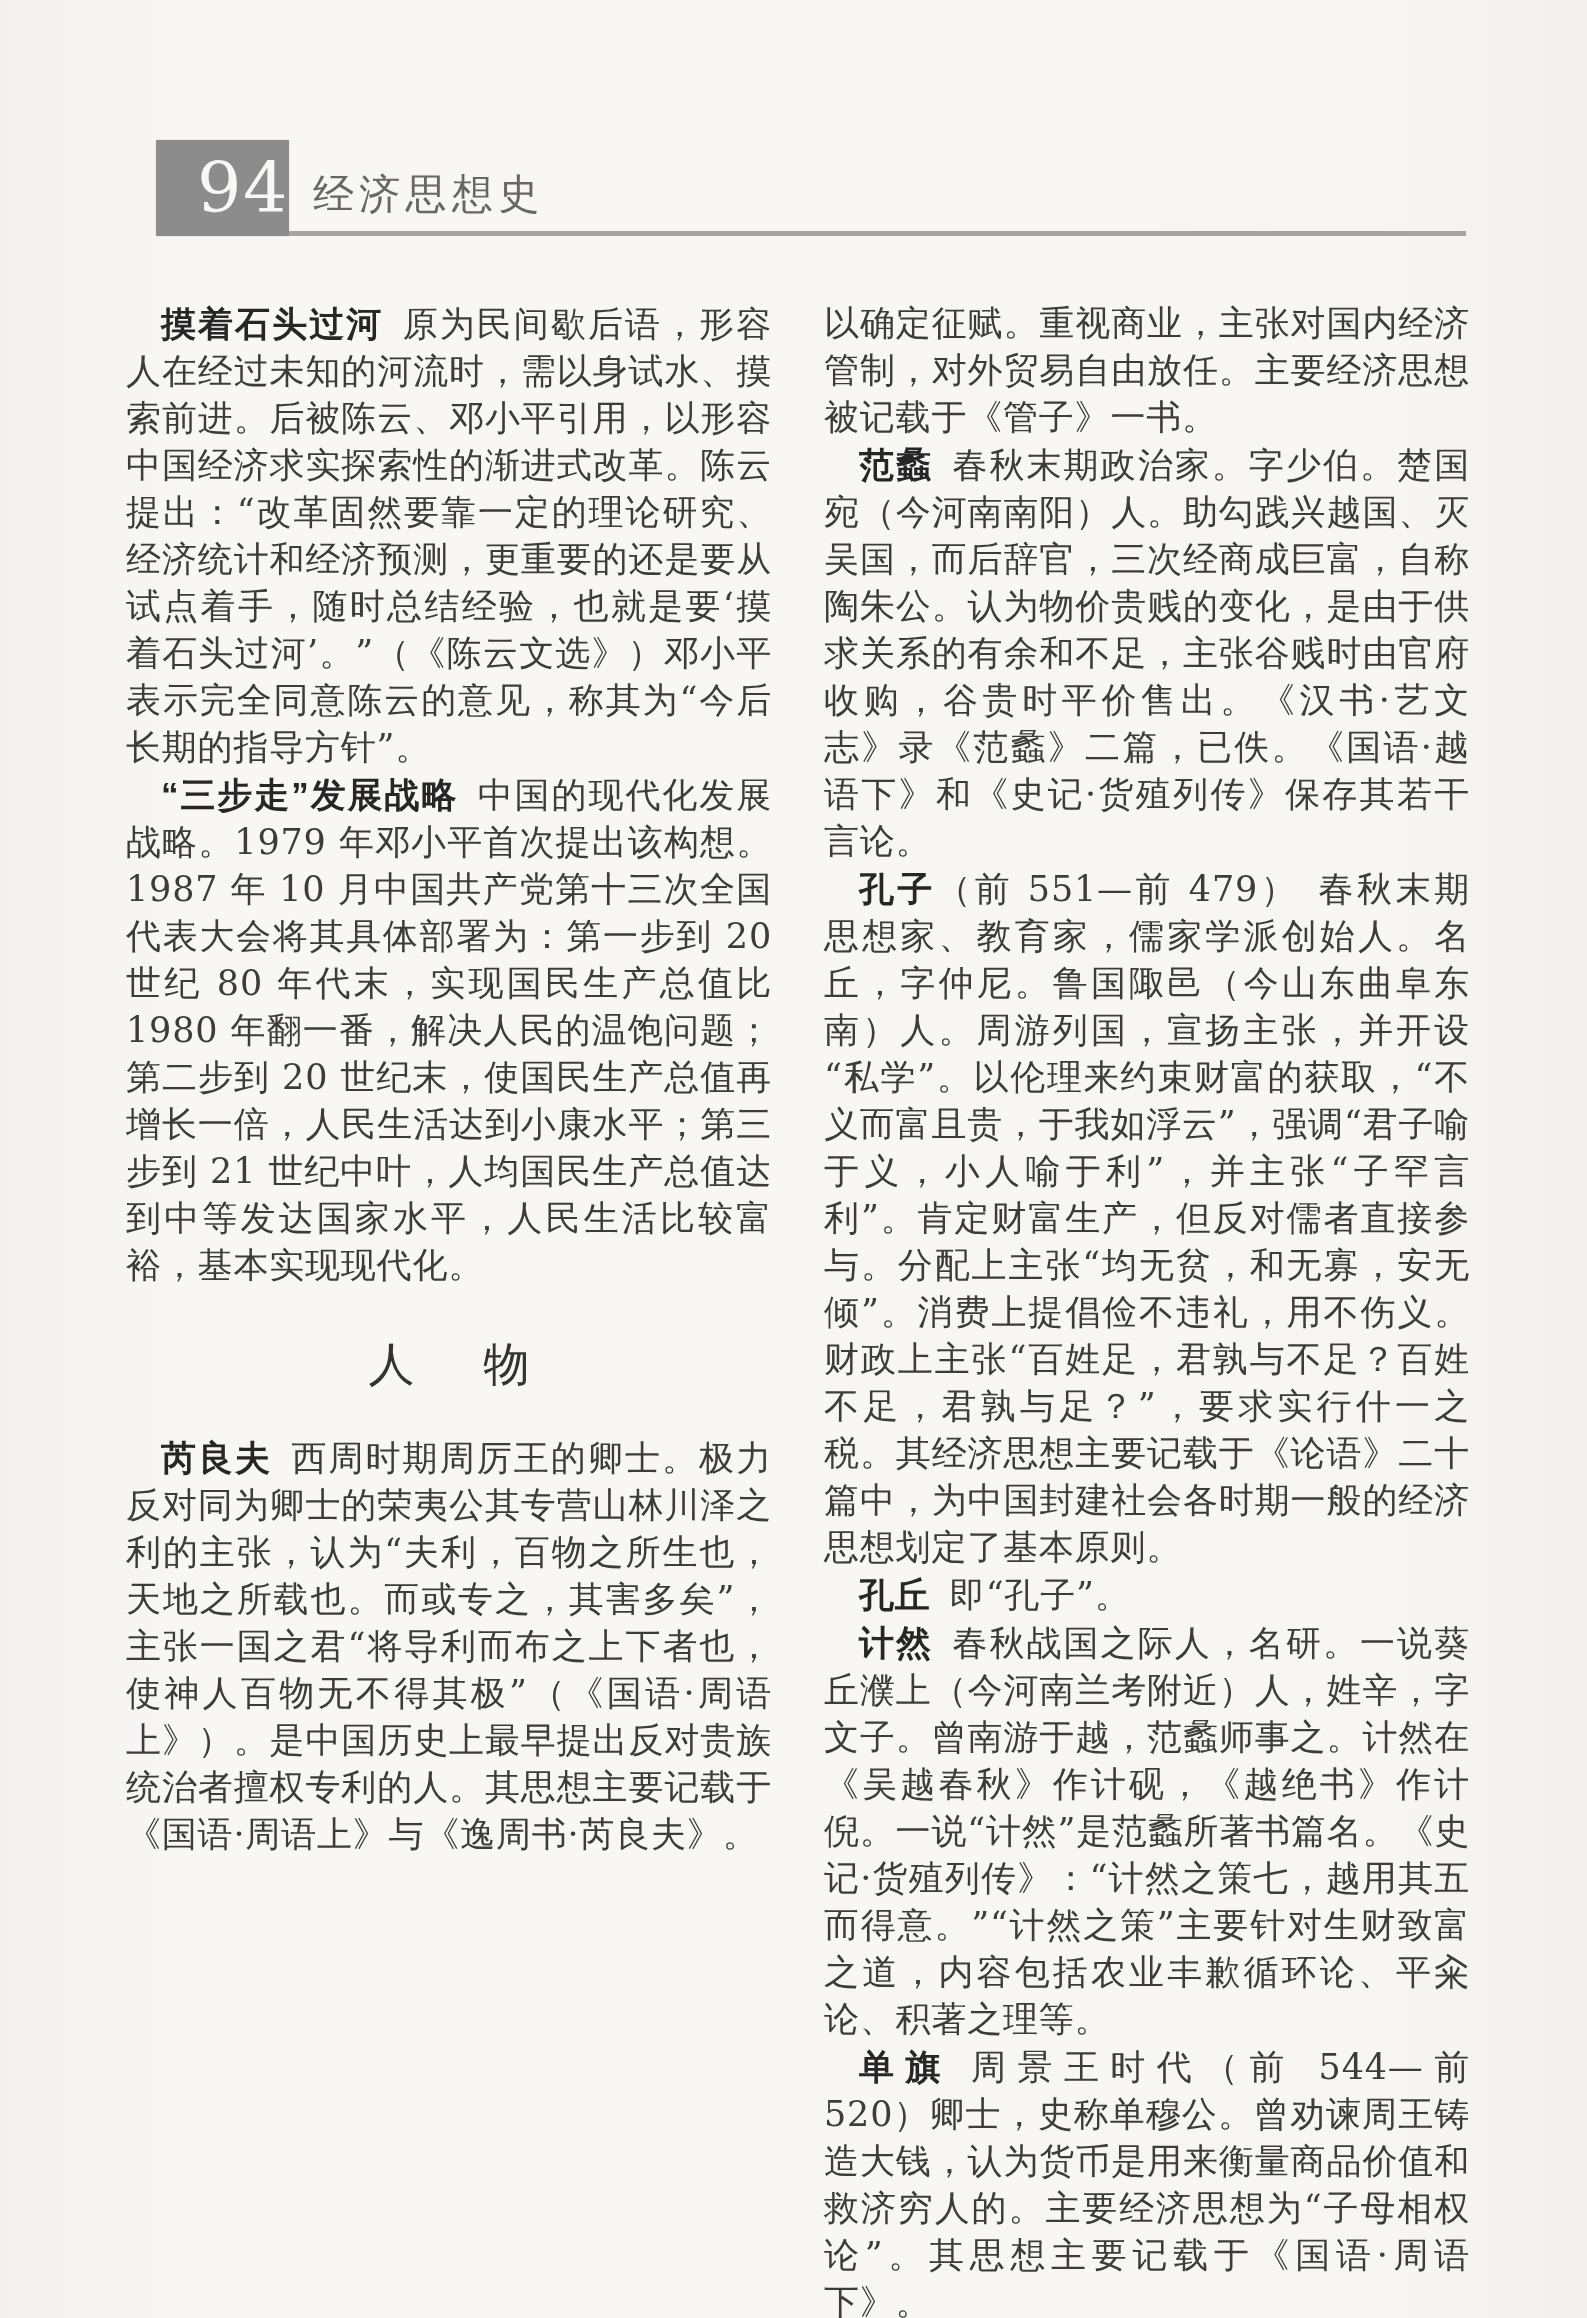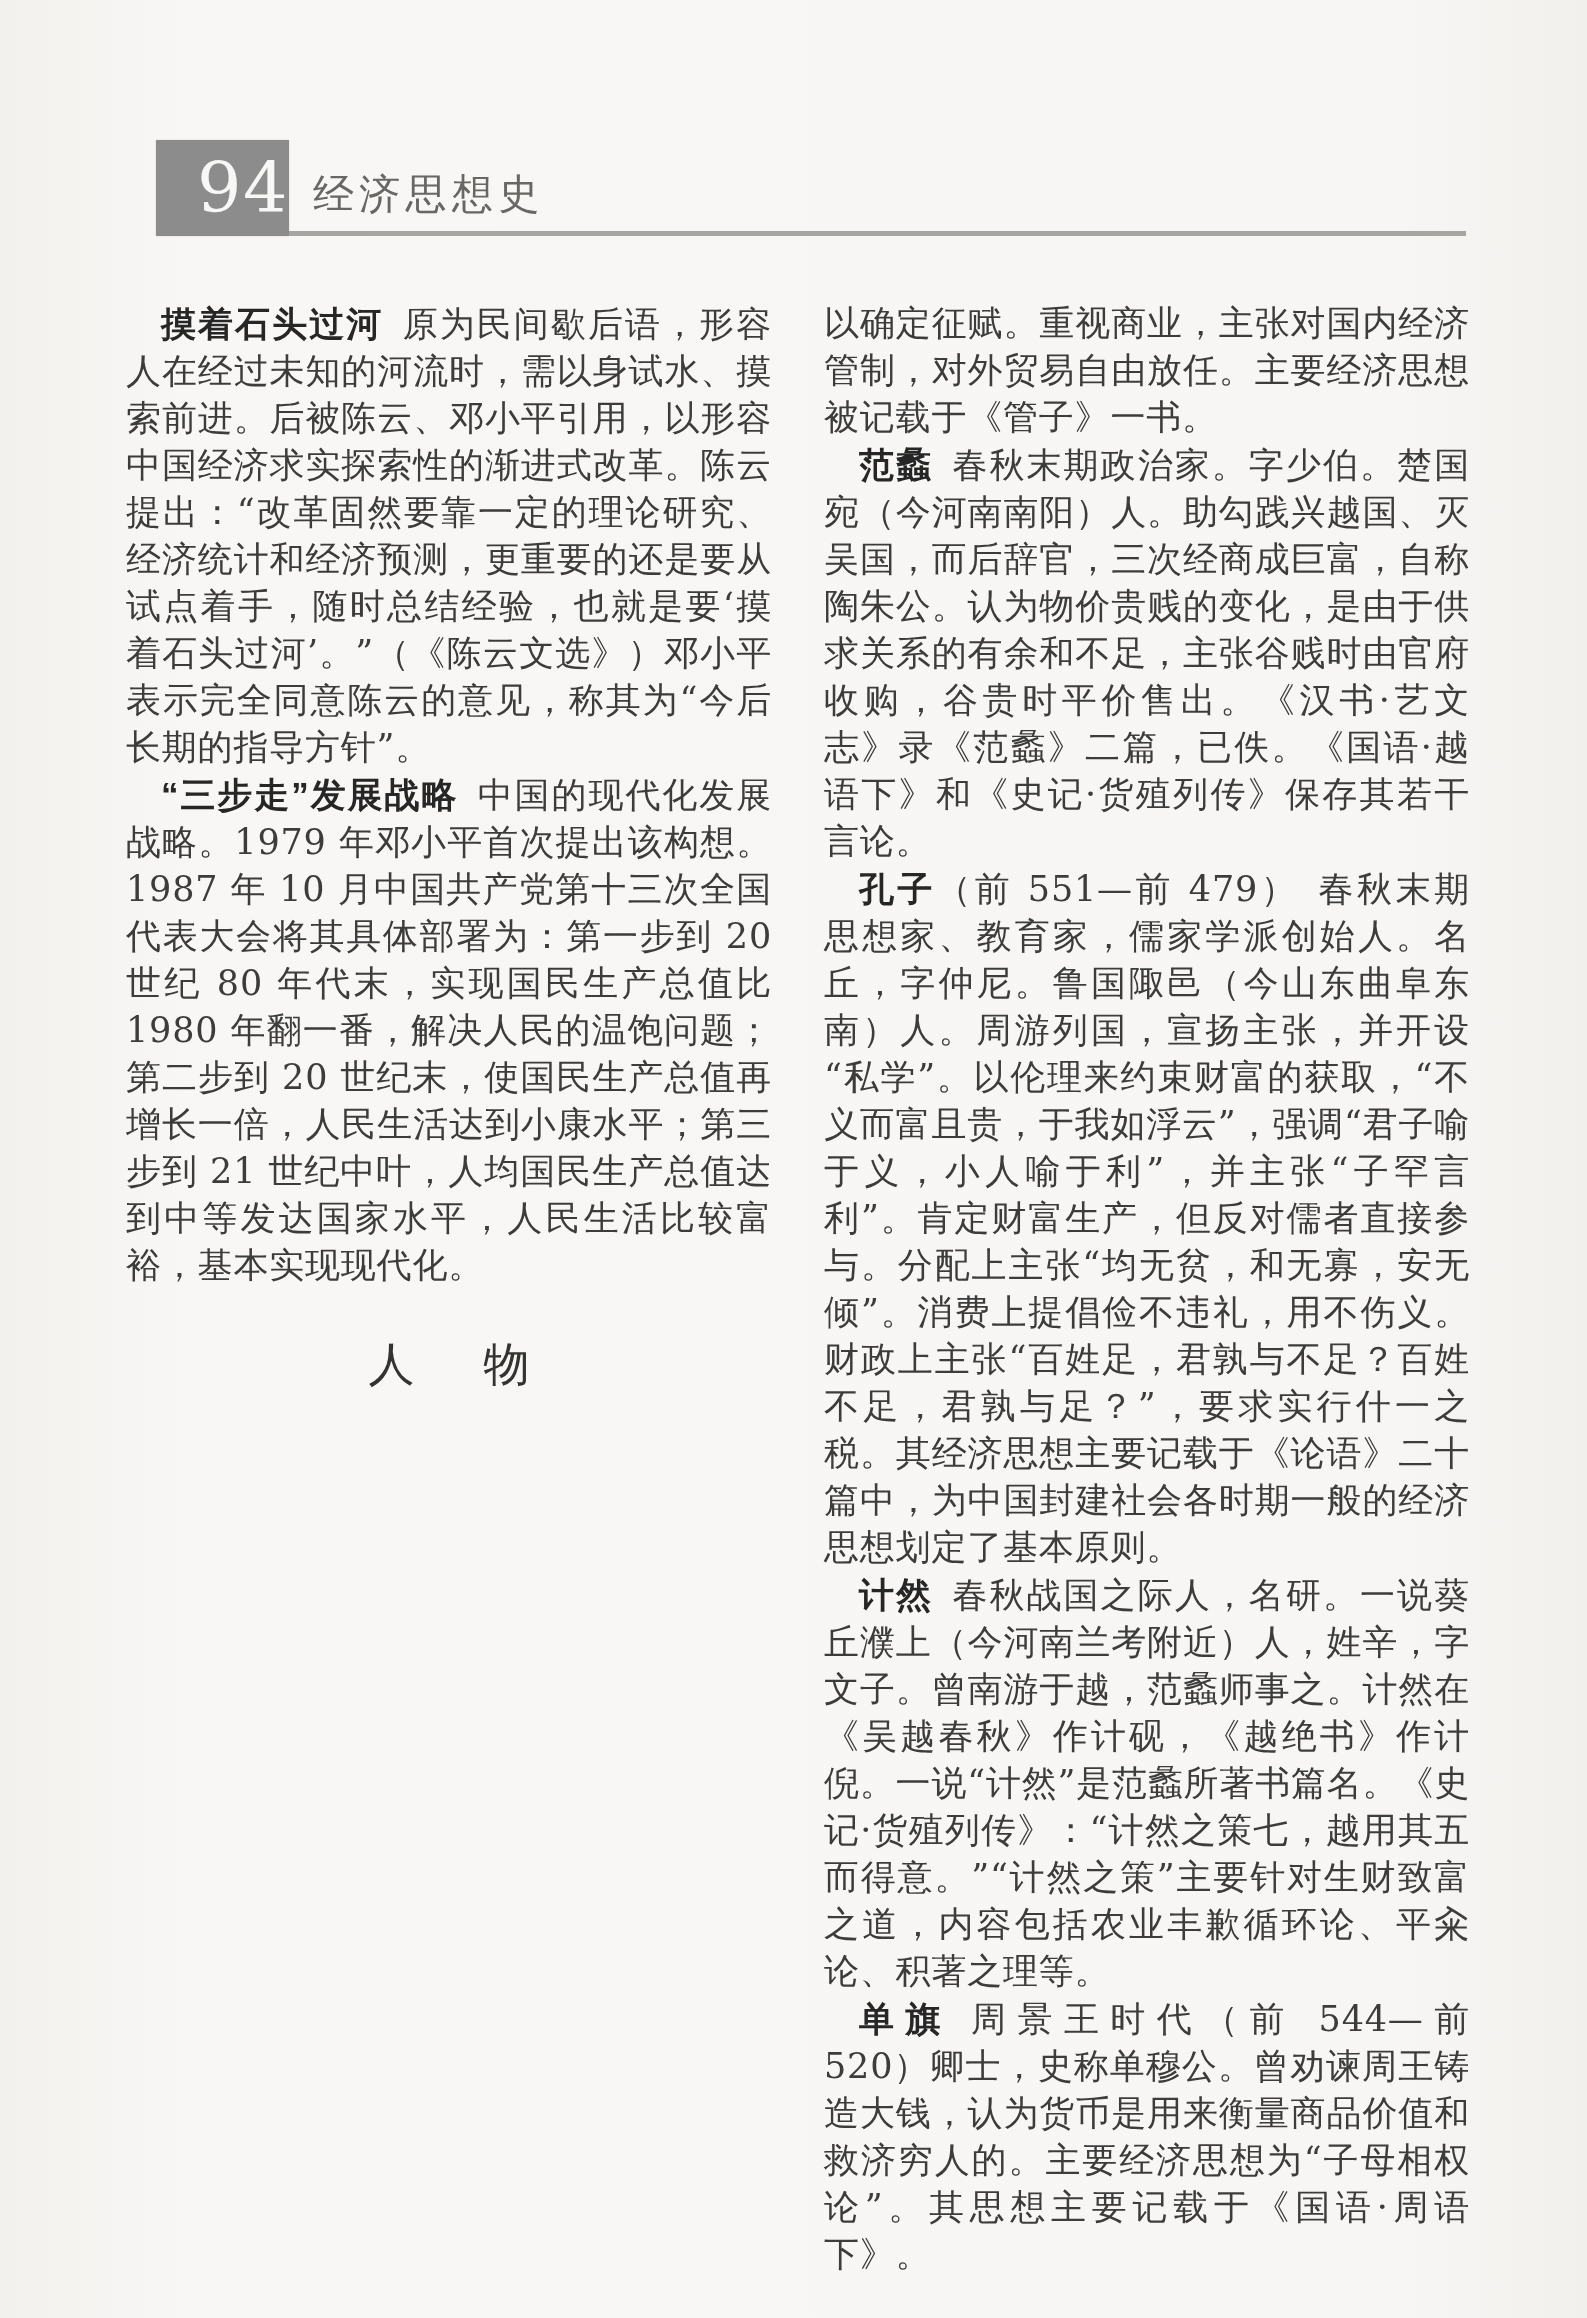--- a/index.html
+++ b/index.html
@@ -115,24 +115,26 @@
     </div>
     <h1 class="book-title">经济思想史</h1>
     <div class="header-rule" style="background: rgb(166, 165, 162);"></div>
   </div>
 
   <div class="columns">
     <section class="col">
         <p class="para entry"><b class="head">摸着石头过河</b><span class="body-text">原为民间歇后语，形容人在经过未知的河流时，需以身试水、摸索前进。后被陈云、邓小平引用，以形容中国经济求实探索性的渐进式改革。陈云提出：“改革固然要靠一定的理论研究、经济统计和经济预测，更重要的还是要从试点着手，随时总结经验，也就是要‘摸着石头过河’。”（《陈云文选》）邓小平表示完全同意陈云的意见，称其为“今后长期的指导方针”。</span></p>
         <p class="para entry"><b class="head">“三步走”发展战略</b><span class="body-text">中国的现代化发展战略。1979 年邓小平首次提出该构想。1987 年 10 月中国共产党第十三次全国代表大会将其具体部署为：第一步到 20 世纪 80 年代末，实现国民生产总值比 1980 年翻一番，解决人民的温饱问题；第二步到 20 世纪末，使国民生产总值再增长一倍，人民生活达到小康水平；第三步到 21 世纪中叶，人均国民生产总值达到中等发达国家水平，人民生活比较富裕，基本实现现代化。</span></p>
         <h2 class="section-heading">人物</h2>
+        <p class="para entry"><b class="head">芮良夫</b><span class="body-text">西周时期周厉王的卿士。极力反对同为卿士的荣夷公其专营山林川泽之利的主张，认为“夫利，百物之所生也，天地之所载也。而或专之，其害多矣”，主张一国之君“将导利而布之上下者也，使神人百物无不得其极”（《国语·周语上》）。是中国历史上最早提出反对贵族统治者擅权专利的人。其思想主要记载于《国语·周语上》与《逸周书·芮良夫》。</span></p>
       </section>
     <section class="col">
         <p class="para continuation"><span class="body-text">以确定征赋。重视商业，主张对国内经济管制，对外贸易自由放任。主要经济思想被记载于《管子》一书。</span></p>
         <p class="para entry"><b class="head">范蠡</b><span class="body-text">春秋末期政治家。字少伯。楚国宛（今河南南阳）人。助勾践兴越国、灭吴国，而后辞官，三次经商成巨富，自称陶朱公。认为物价贵贱的变化，是由于供求关系的有余和不足，主张谷贱时由官府收购，谷贵时平价售出。《汉书·艺文志》录《范蠡》二篇，已佚。《国语·越语下》和《史记·货殖列传》保存其若干言论。</span></p>
         <p class="para entry"><b class="head tight">孔子</b><span class="dates">（前 551—前 479）</span><span class="body-text">春秋末期思想家、教育家，儒家学派创始人。名丘，字仲尼。鲁国陬邑（今山东曲阜东南）人。周游列国，宣扬主张，并开设“私学”。以伦理来约束财富的获取，“不义而富且贵，于我如浮云”，强调“君子喻于义，小人喻于利”，并主张“子罕言利”。肯定财富生产，但反对儒者直接参与。分配上主张“均无贫，和无寡，安无倾”。消费上提倡俭不违礼，用不伤义。财政上主张“百姓足，君孰与不足？百姓不足，君孰与足？”，要求实行什一之税。其经济思想主要记载于《论语》二十篇中，为中国封建社会各时期一般的经济思想划定了基本原则。</span></p>
+        <p class="para entry"><b class="head">孔丘</b><span class="body-text">即“孔子”。</span></p>
         <p class="para entry"><b class="head">计然</b><span class="body-text">春秋战国之际人，名研。一说葵丘濮上（今河南兰考附近）人，姓辛，字文子。曾南游于越，范蠡师事之。计然在《吴越春秋》作计砚，《越绝书》作计倪。一说“计然”是范蠡所著书篇名。《史记·货殖列传》：“计然之策七，越用其五而得意。”“计然之策”主要针对生财致富之道，内容包括农业丰歉循环论、平籴论、积著之理等。</span></p>
         <p class="para entry"><b class="head">单旗</b><span class="body-text">周景王时代（前 544—前 520）卿士，史称单穆公。曾劝谏周王铸造大钱，认为货币是用来衡量商品价值和救济穷人的。主要经济思想为“子母相权论”。其思想主要记载于《国语·周语下》。</span></p>
       </section>
   </div>
 
 </div>
 
 
 </body></html>

